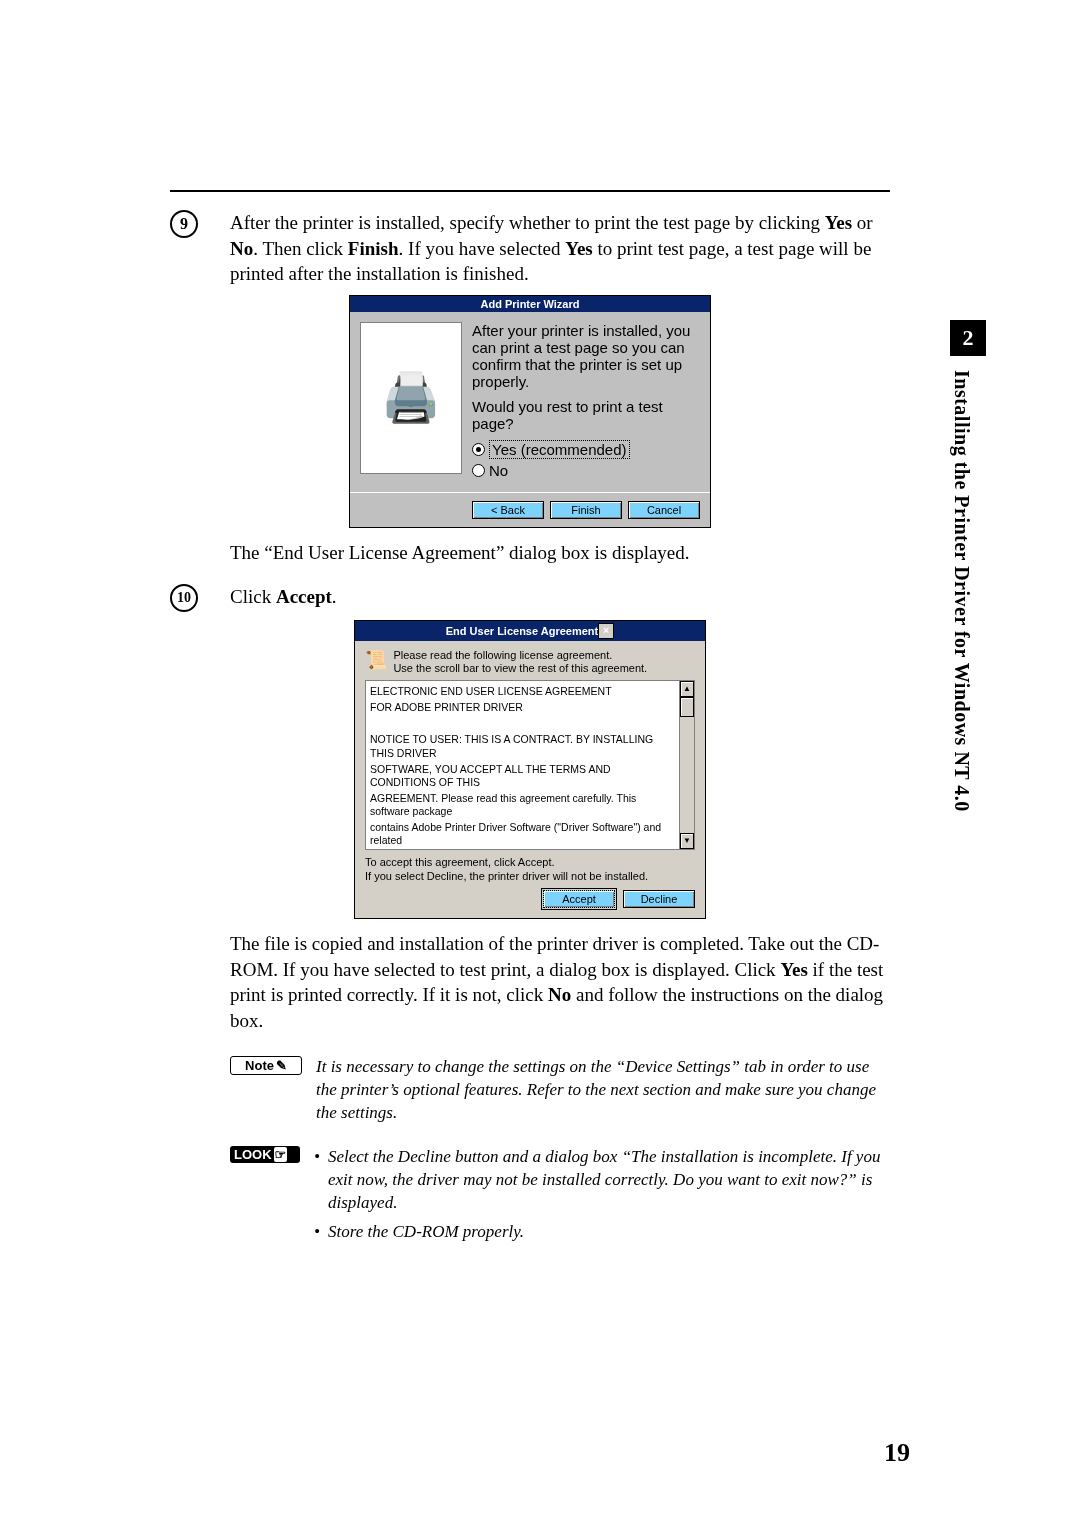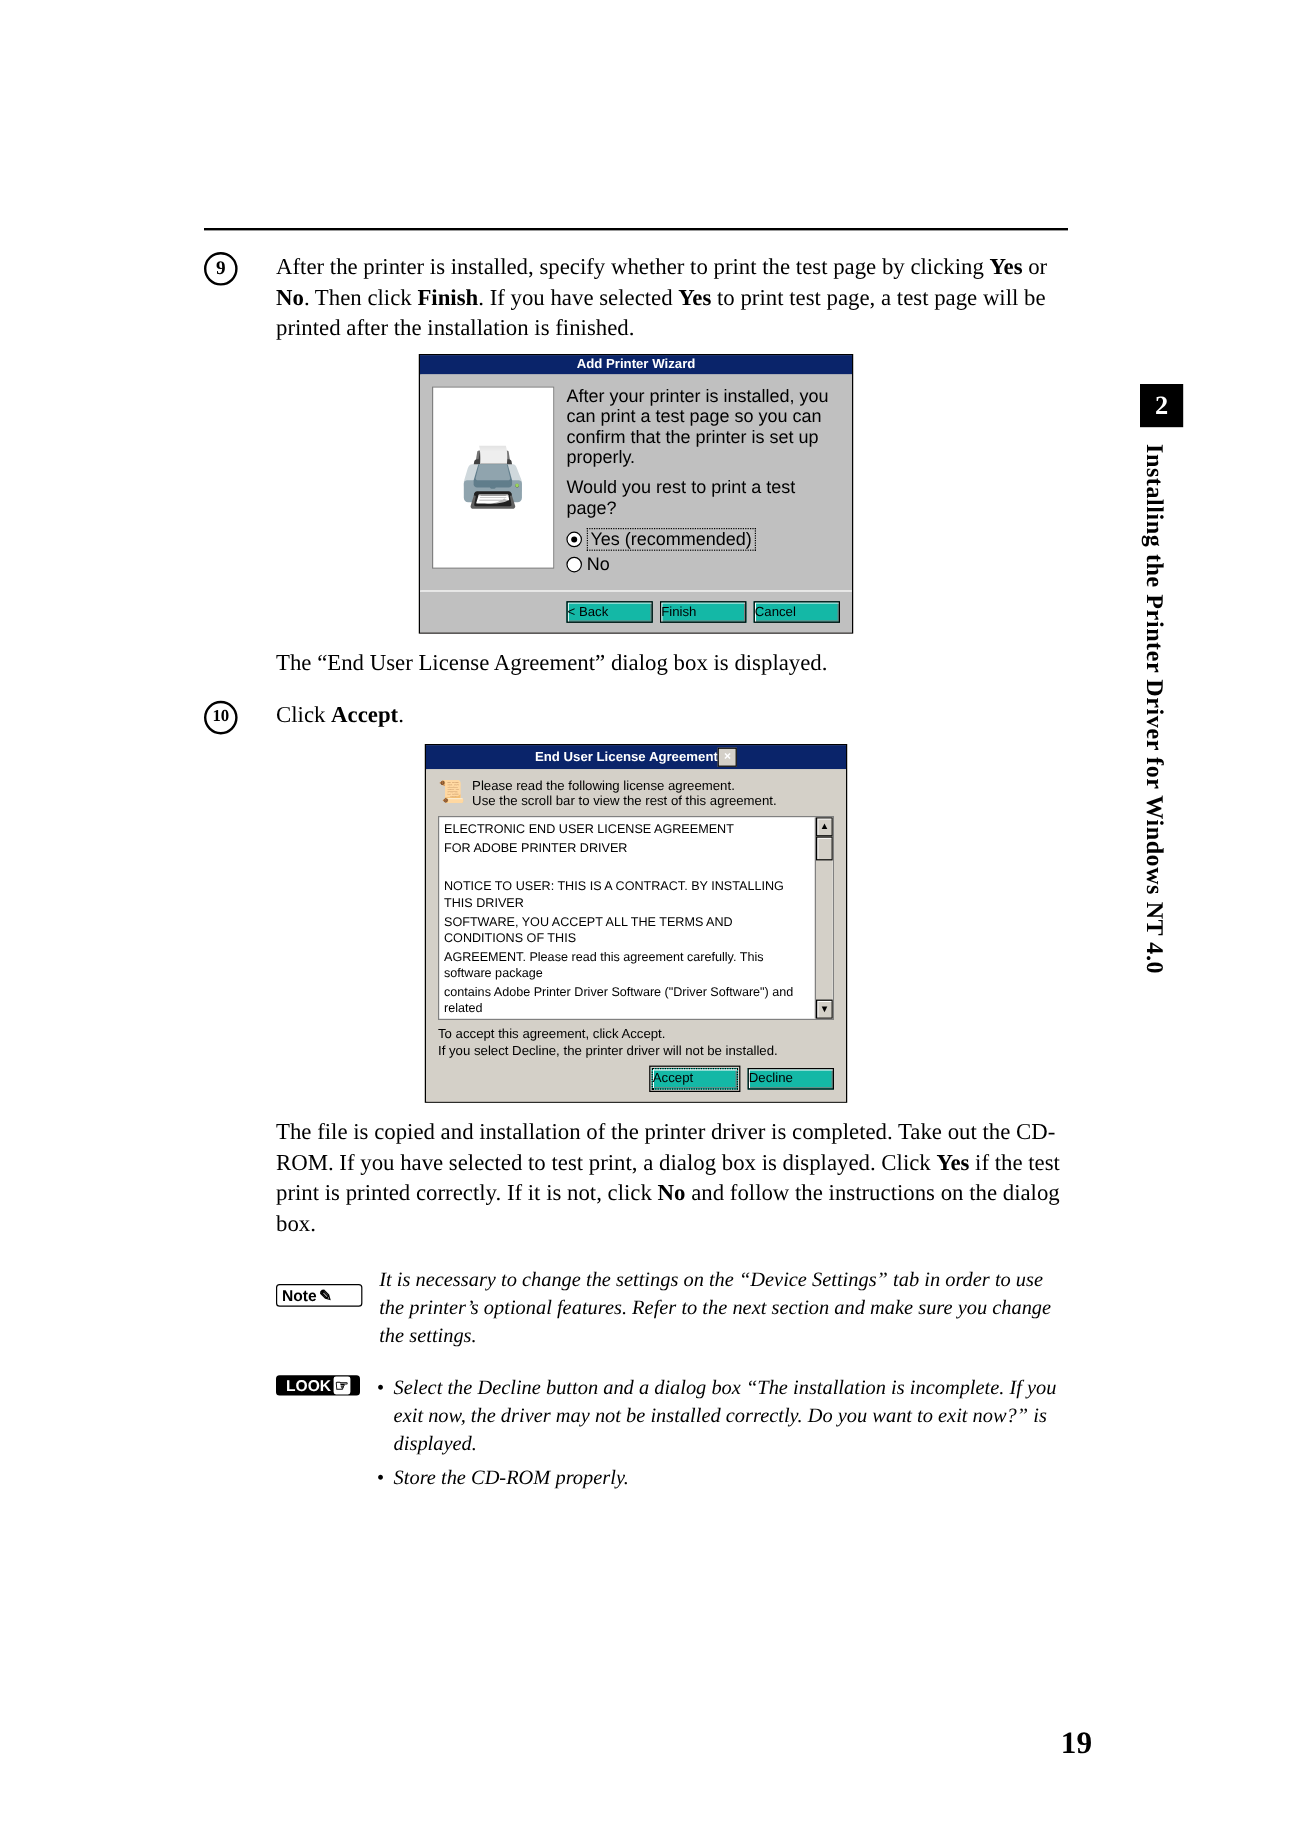--- a/index.html
+++ b/index.html
@@ -106,25 +106,26 @@
   .radio-label { border:1px dotted #000; padding:0 2px; }
   .wiz-btns {
     border-top:1px solid #fff;
     padding:8px 10px;
     display:flex;justify-content:flex-end;gap:6px;
     background:#c0c0c0;
   }
   .winbtn {
     font-family: Tahoma, Arial, sans-serif;
     font-size:11px;
-    background:#14b8a6;
+    background:#7dd3fc;
     border:1px solid #000;
     box-shadow: inset 1px 1px 0 #fff, inset -1px -1px 0 #808080;
     padding:2px 0;
     width:70px;
+    text-align:center;
   }
   
   .eula { width: 350px; }
   .eula-body { padding:8px 10px 10px 10px; background:#d4d0c8; }
   .eula-head { display:flex; gap:6px; align-items:flex-start; margin-bottom:4px;}
   .eula-head .ico { font-size:18px; }
   .eula-head .txt { font-size:11px; line-height:1.25; }
   .eula-textarea {
     background:#fff;border:1px solid #808080;
     height:160px; overflow:hidden; position:relative;
@@ -143,28 +144,28 @@
   .eula-scroll .thumb { height:18px; }
   .eula-lines p { margin:0 0 3px 0; font-size:10.5px; }
   .eula-btns { display:flex; justify-content:flex-end; gap:8px; margin-top:8px;}
   .eula-btns .winbtn.accept { border:1px dotted #000; outline:1px solid #000; outline-offset:1px;}
   
   .note-row { display:flex; gap:14px; margin-top:10px; align-items:flex-start;}
   .note-label {
     flex-shrink:0; width:62px;
     font-family: Arial, sans-serif; font-weight:bold; font-size:13px;
     border:1px solid #000; border-radius:3px;
-    display:inline-flex;align-items:center;
-    padding:1px 4px; gap:2px;margin-top:14px;
+    display:inline-flex;align-items:center;justify-content:center;
+    padding:1px 4px; gap:2px;
   }
   .look-label {
     flex-shrink:0; width:62px;
     font-family: Arial, sans-serif; font-weight:bold; font-size:13px;
     color:#fff;background:#000;border-radius:3px;
-    display:inline-flex;align-items:center;justify-content:center;
+    display:inline-flex;align-items:center;justify-content:flex-start;
     padding:1px 4px; gap:2px;
   }
   .note-body { font-style: italic; font-size:17px; line-height:1.35; }
   .note-body ul { margin:0; padding-left:0; list-style:none;}
   .note-body li { position:relative; padding-left:14px; margin-bottom:6px;}
   .note-body li::before { content:"•"; position:absolute; left:0; }
   .chapter-box {
     width:36px;height:36px;background:#000;color:#fff;
     display:flex;align-items:center;justify-content:center;
     font-weight:bold;font-size:22px;font-family:"Times New Roman",serif;

